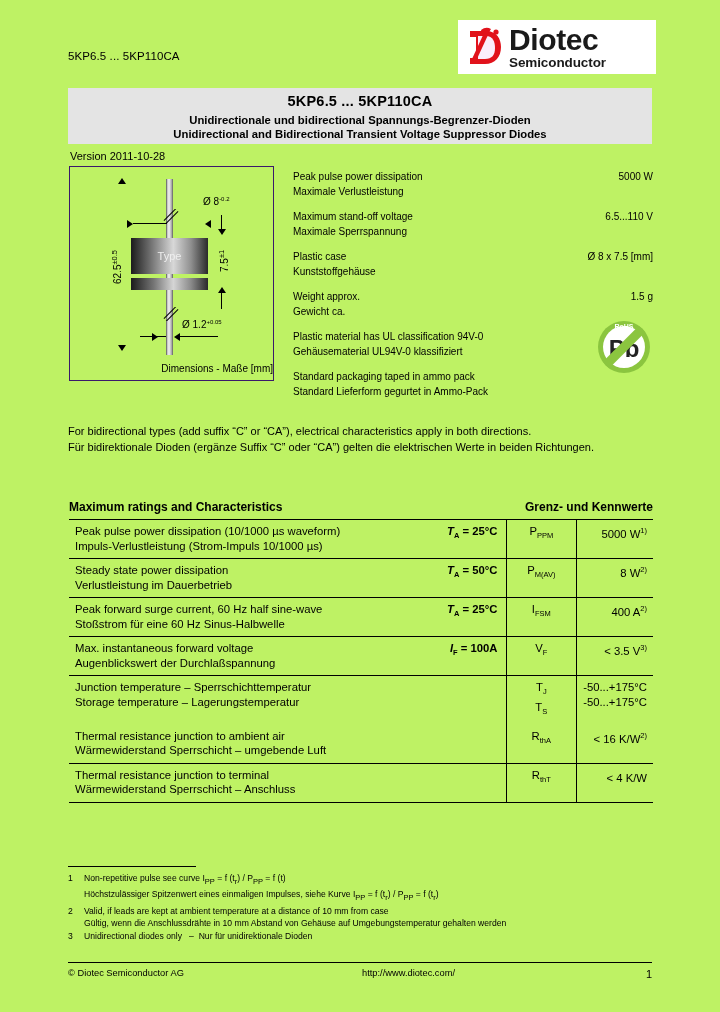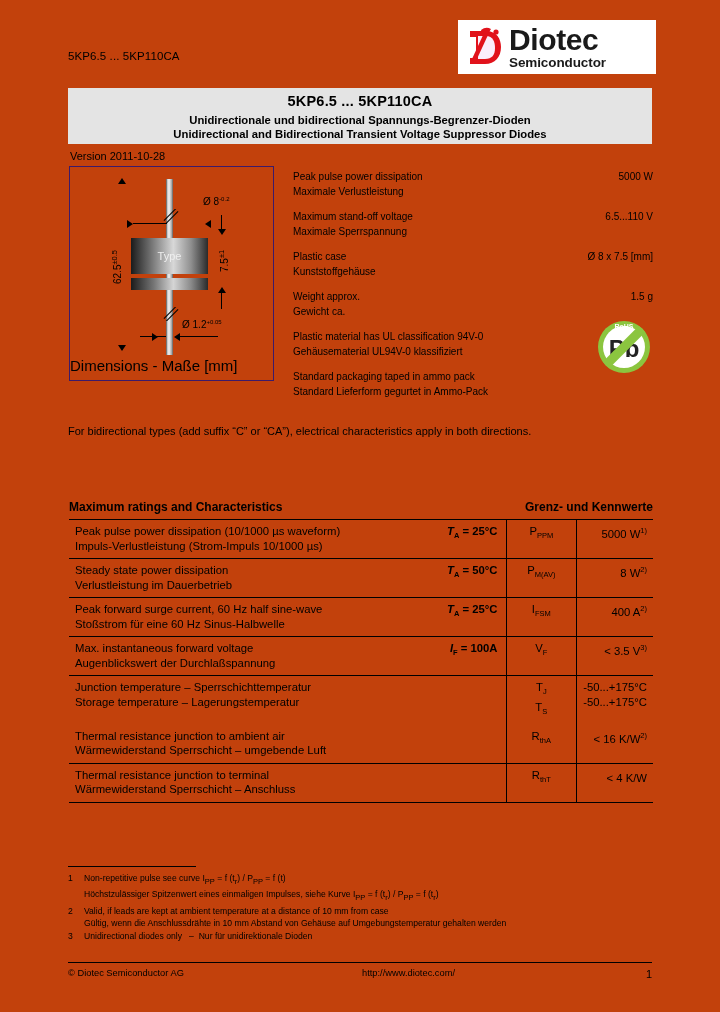--- a/index.html
+++ b/index.html
@@ -13,21 +13,21 @@
     position: relative;
     font-family: "Liberation Sans", sans-serif;
     color: #000;
     overflow: hidden;
   }
   .page {
     position: absolute;
     left: 0; top: 0;
     width: 720px;
     height: 1012px;
-    background: #c2410c;
+    background: #bef264;
   }
 
   
   .doc-code {
     position: absolute;
     left: 68px;
     top: 50px;
     font-size: 11.5px;
     letter-spacing: .1px;
   }
@@ -107,22 +107,22 @@
     width: 205px;
     height: 215px;
     border: 1px solid #3b1a6b;
     box-sizing: border-box;
   }
   .dim-caption {
     position: absolute;
     left: 0;
     right: 0;
     bottom: 6px;
-    text-align: left;
-    font-size: 15px;
+    text-align: right;
+    font-size: 10px;
   }
   .diode-lead {
     position: absolute;
     left: 96px;
     top: 12px;
     width: 7px;
     height: 176px;
     background: linear-gradient(to right,#b9b9b9,#f4f4f4 40%,#9d9d9d);
     border-left: 1px solid #777;
     border-right: 1px solid #777;
@@ -439,20 +439,21 @@
       <circle cx="30" cy="30" r="26" fill="#8bc53f"></circle>
       <circle cx="30" cy="30" r="21" fill="#ffffff"></circle>
       <text x="30" y="40" font-family="'Liberation Sans',sans-serif" font-size="24" font-weight="bold" text-anchor="middle" fill="#222">Pb</text>
       <line x1="12" y1="48" x2="48" y2="12" stroke="#8bc53f" stroke-width="9"></line>
       <text x="30" y="12" font-family="'Liberation Sans',sans-serif" font-size="7" font-weight="bold" text-anchor="middle" fill="#ffffff">RoHS</text>
     </svg>
   </div>
 
   <div class="bidir-note">
     <div>For bidirectional types (add suffix “C” or “CA”), electrical characteristics apply in both directions.</div>
+    <div>Für bidirektionale Dioden (ergänze Suffix “C” oder “CA”) gelten die elektrischen Werte in beiden Richtungen.</div>
   </div>
 
   <div class="tbl-head">
     <div>Maximum ratings and Characteristics</div>
     <div>Grenz- und Kennwerte</div>
   </div>
 
   <table class="ratings">
     <tbody>
       <tr>

